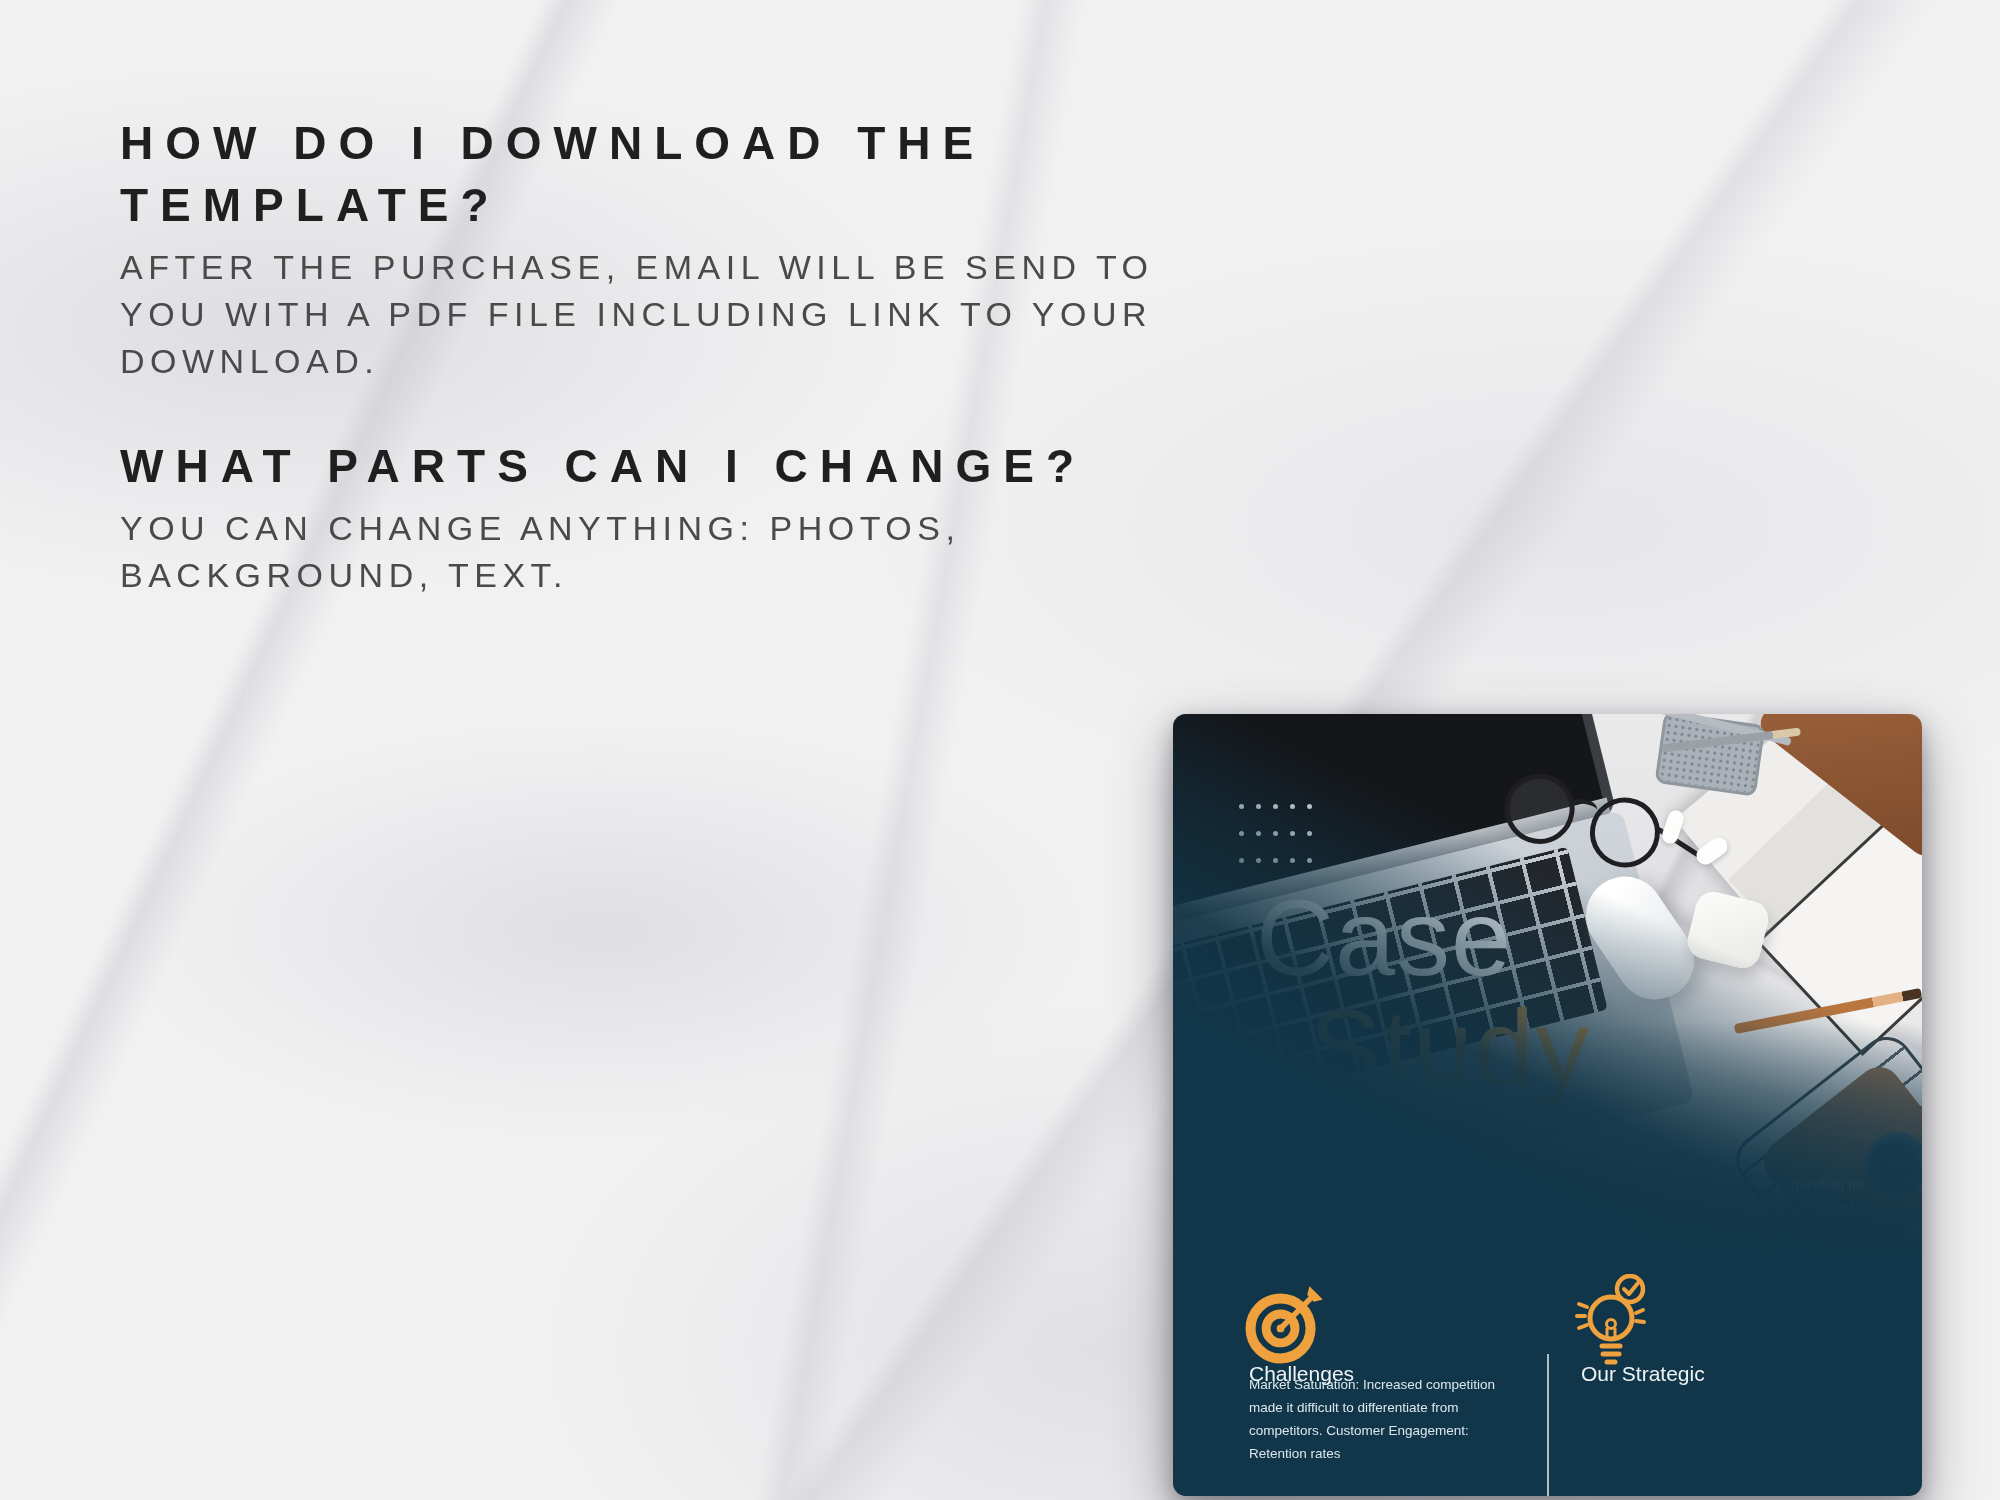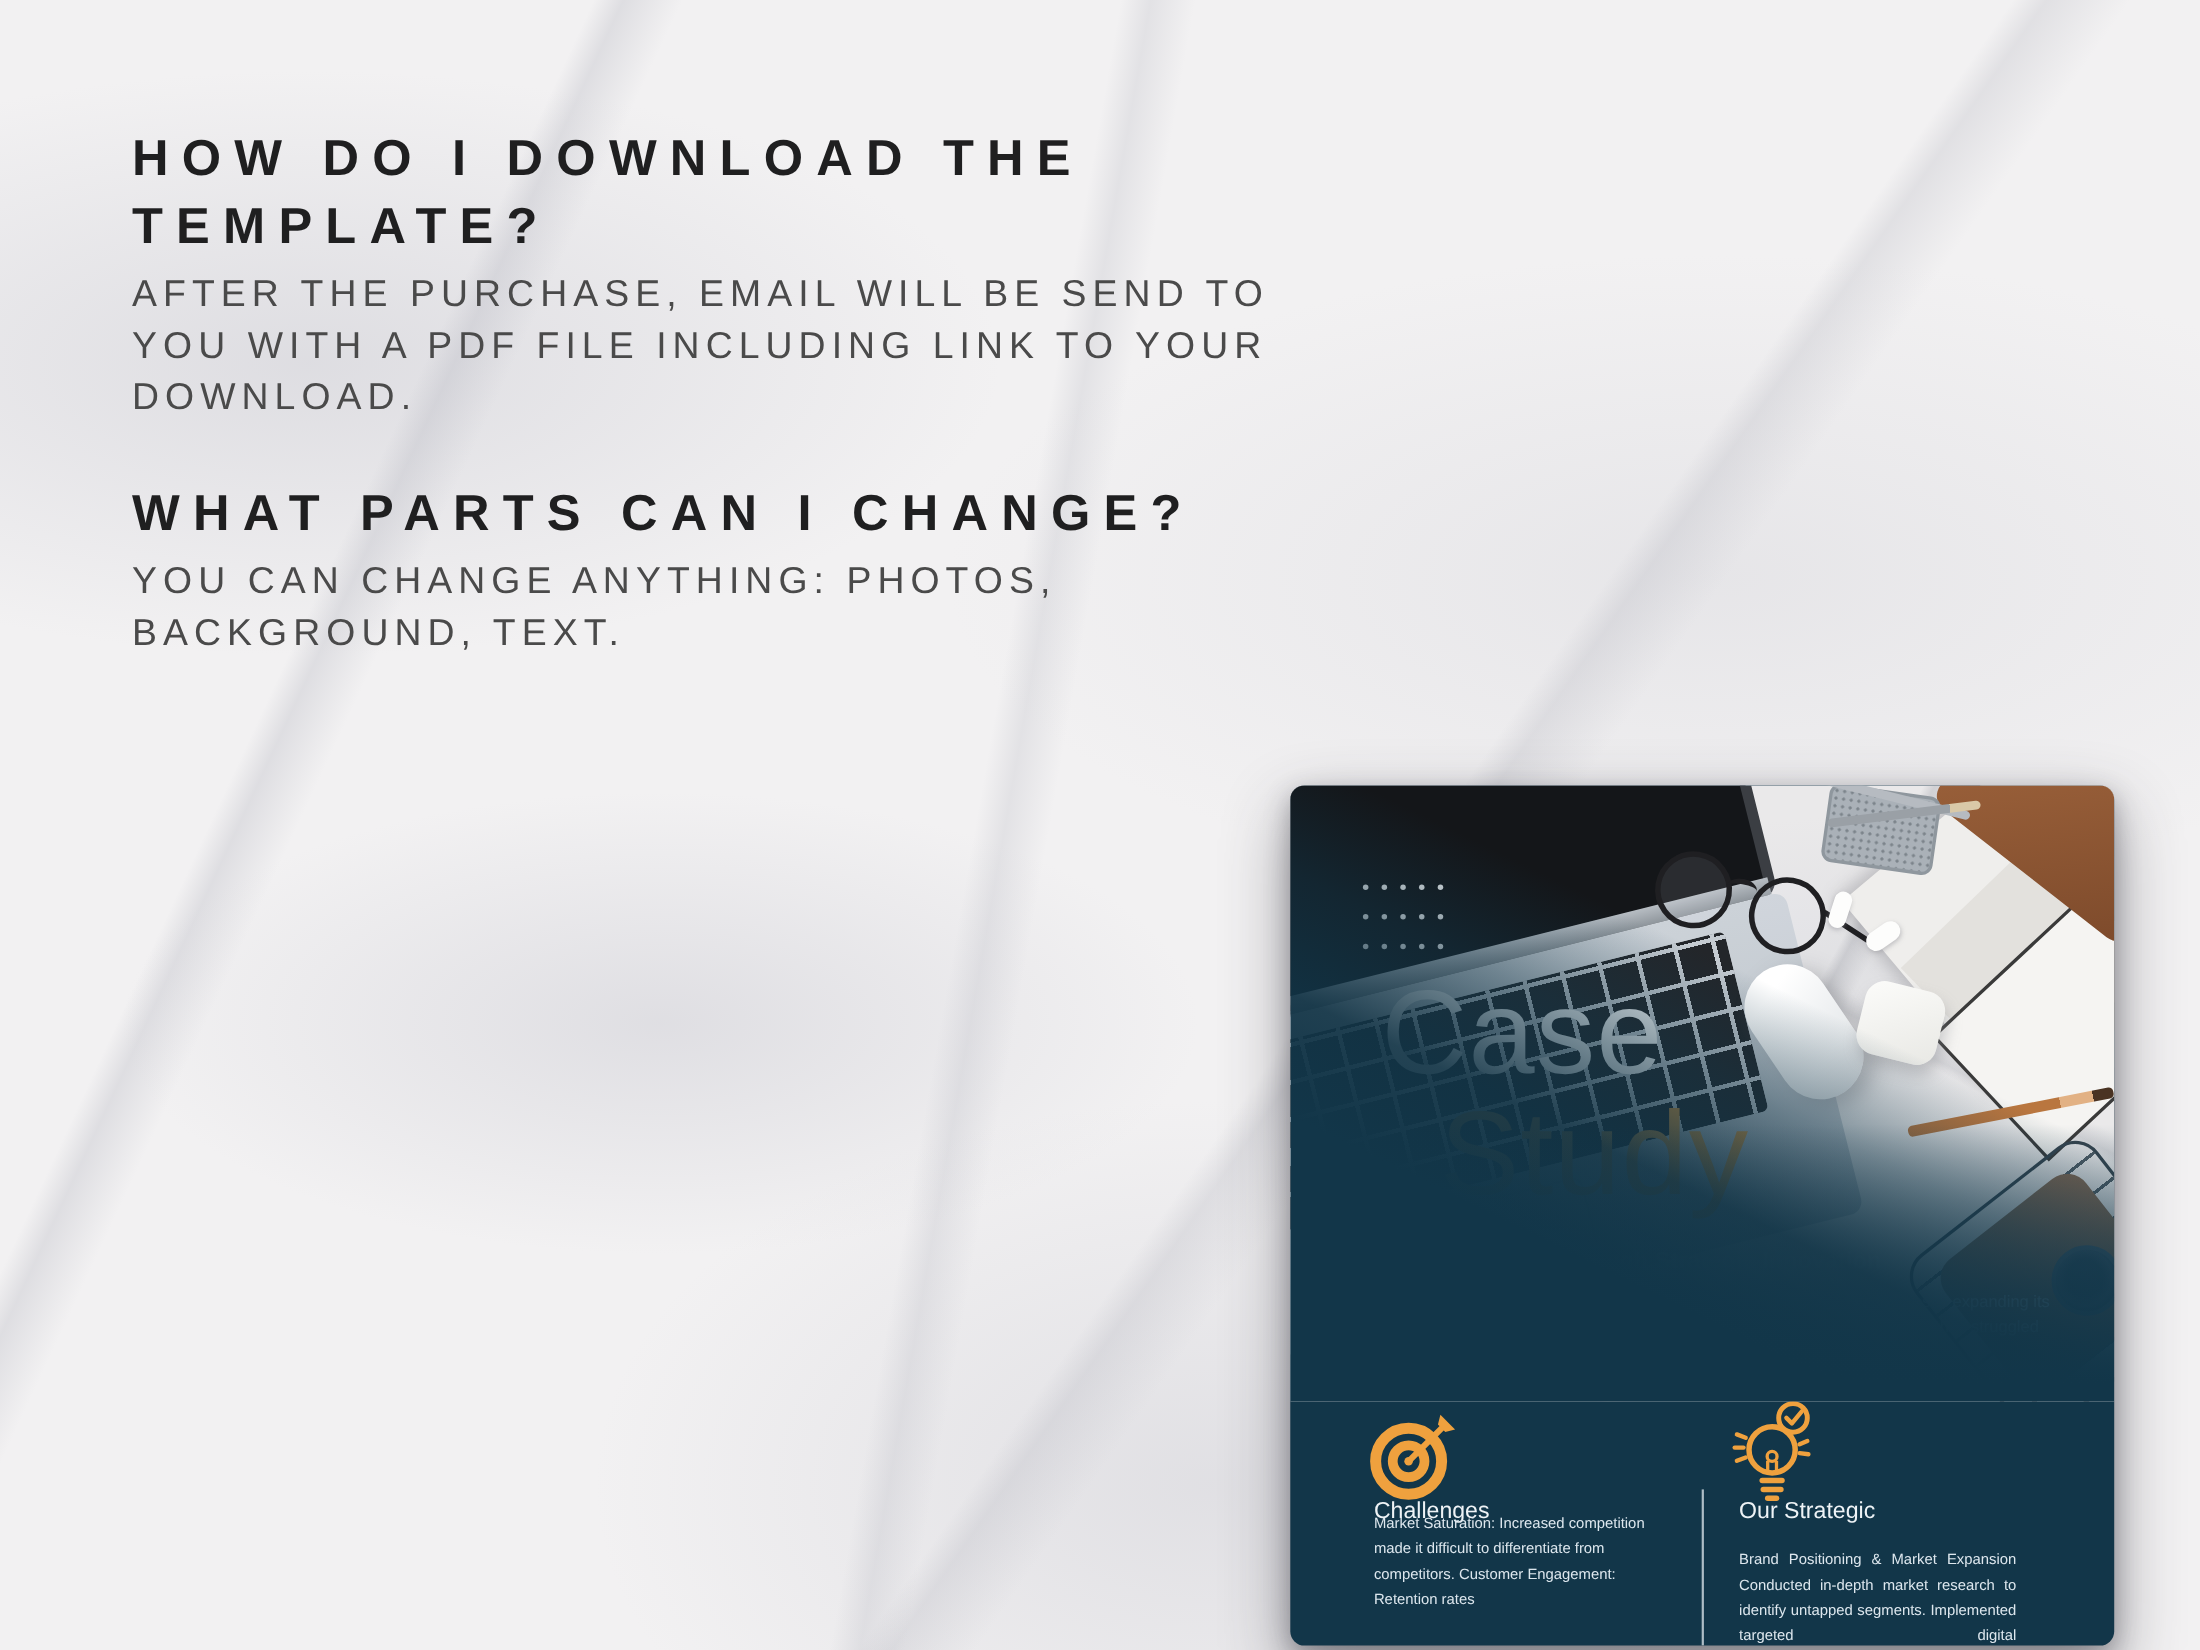--- a/index.html
+++ b/index.html
@@ -213,16 +213,15 @@
         <circle cx="57" cy="19" r="13" fill="#123649" stroke="#efa13e" stroke-width="4.5"></circle>
         <path d="M51 19 l5 5 9 -11" fill="none" stroke="#efa13e" stroke-width="4" stroke-linecap="round" stroke-linejoin="round"></path>
       </svg>
     </div>
 
     <div class="abs divider"></div>
 
     <div class="abs colhead c1">Challenges</div>
     <div class="abs colhead c2">Our Strategic</div>
     <div class="abs coltext c1">Market Saturation: Increased competition made it difficult to differentiate from competitors. Customer Engagement: Retention rates</div>
-    <div class="abs coltext c2">Brand Positioning &amp; Market Expansion Conducted in-depth market research to identify untapped segments. Implemented targeted digital</div>
 
   </div>
 </div>
 
 </body></html>

